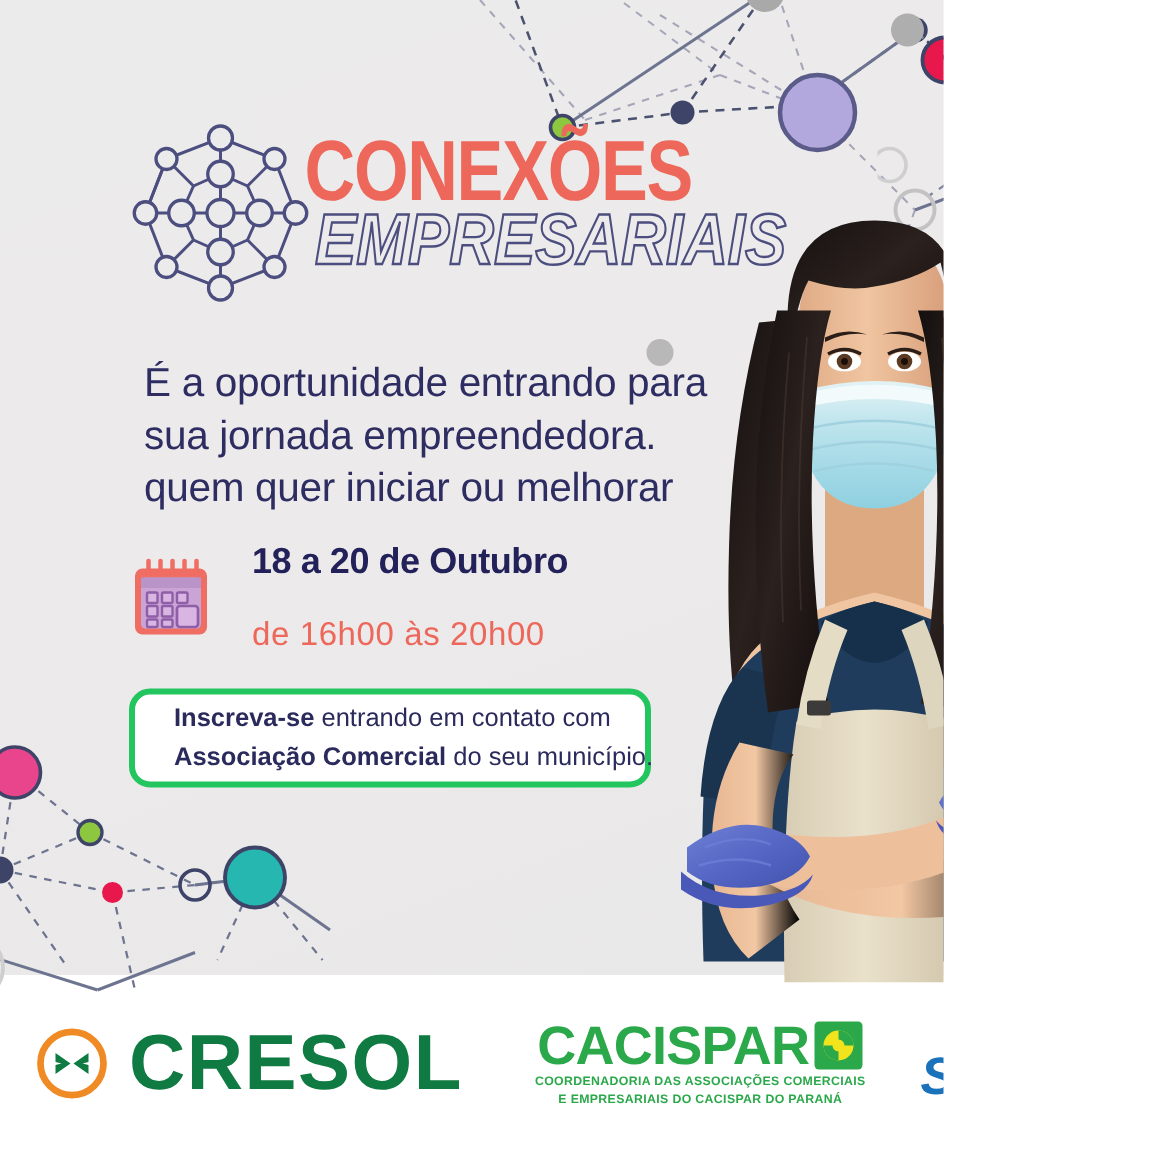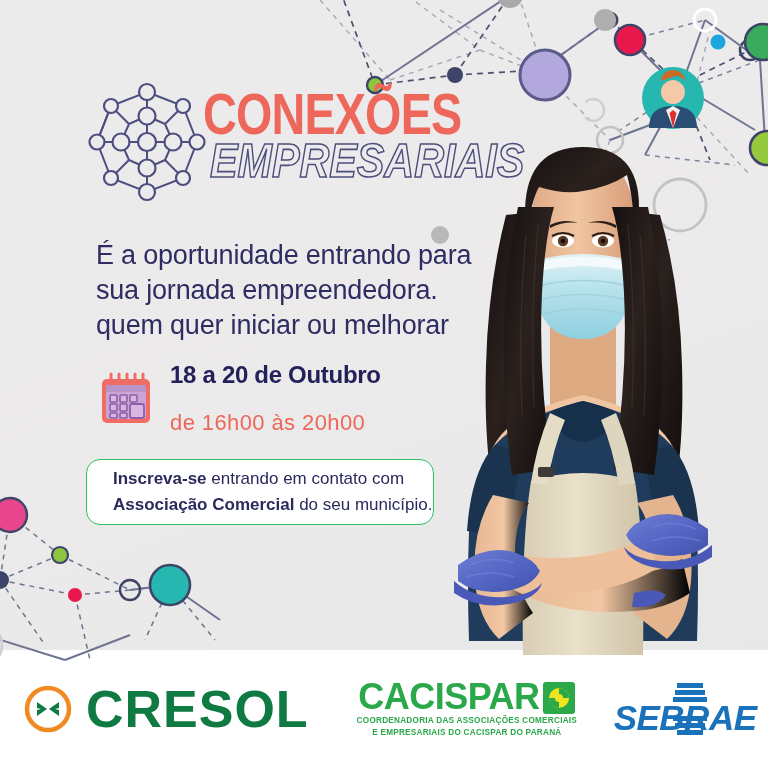--- a/index.html
+++ b/index.html
@@ -1,21 +1,21 @@
 <!DOCTYPE html>
 <html><head>
 <meta charset="utf-8">
 <style>
   html,body{margin:0;padding:0;}
   body{
     width:768px;height:768px;overflow:hidden;
     font-family:"Liberation Sans", sans-serif;
     background:#ffffff;
   }
-  #poster{position:relative;width:768px;height:768px;overflow:hidden;background:#fff;}
+  #poster{position:relative;width:629px;height:768px;overflow:hidden;background:#fff;}
 
   
   .bg-gray{
     position:absolute;left:0;top:0;width:768px;height:650px;
     background:linear-gradient(160deg,#ecebeb 0%,#eceaea 45%,#e9e8e8 100%);
   }
   .bg-white-footer{
     position:absolute;left:0;top:650px;width:768px;height:118px;background:#ffffff;
   }
 
@@ -51,45 +51,45 @@
 
   
   .lead{
     position:absolute;left:96px;top:238px;width:330px;
     font-size:27px;line-height:1.30;color:#2e2d62;font-weight:normal;
     letter-spacing:-0.2px;
   }
   .lead div{white-space:nowrap;}
 
   
-  .date-block{position:absolute;left:96px;top:362px;display:flex;align-items:center;gap:14px;}
+  .date-block{position:absolute;left:84px;top:362px;display:flex;align-items:center;gap:24px;}
   .cal-icon{width:60px;height:60px;flex:0 0 60px;}
   .date-text{display:flex;flex-direction:column;justify-content:center;}
   .date-main{font-size:24px;font-weight:bold;color:#232159;line-height:1.12;letter-spacing:-0.3px;white-space:nowrap;}
   .date-sub{font-size:22px;color:#ed675b;line-height:1.15;letter-spacing:0.4px;white-space:nowrap;margin-top:21px;}
 
   
   .info-box{
     position:absolute;left:86px;top:459px;width:348px;height:66px;
-    background:#ffffff;border:1px solid #22c55e;border-radius:14px;
+    background:#ffffff;border:4px solid #22c55e;border-radius:14px;
     box-sizing:border-box;display:flex;flex-direction:column;justify-content:center;
     padding-left:26px;
   }
   .info-line{font-size:17px;color:#2a2a5c;line-height:1.55;white-space:nowrap;}
   .info-line b{font-weight:bold;}
 
   
   .footer{
     position:absolute;left:0;top:650px;width:768px;height:118px;
     display:flex;align-items:center;justify-content:center;gap:48px;
   }
   .logo-cresol{display:flex;align-items:center;gap:13px;}
   .cresol-word{font-size:52px;font-weight:bold;color:#0f7a41;letter-spacing:1px;line-height:1;}
   .logo-cacispar{display:flex;flex-direction:column;align-items:center;}
-  .cacispar-top{display:flex;align-items:flex-end;gap:2px;}
+  .cacispar-top{display:flex;align-items:center;gap:2px;}
   .cacispar-word{font-size:36px;font-weight:bold;color:#2aa84a;letter-spacing:-0.5px;line-height:1;}
   .cacispar-sub1,.cacispar-sub2{
     font-size:8.2px;color:#2aa84a;letter-spacing:0.25px;line-height:1.45;font-weight:bold;text-align:center;
   }
   .logo-sebrae{position:relative;display:flex;align-items:flex-end;justify-content:center;width:120px;height:52px;}
   .sebrae-word{
     position:relative;z-index:2;font-size:35px;font-weight:bold;font-style:italic;
     color:#1a72bb;letter-spacing:-0.5px;line-height:1;
   }
 </style>

